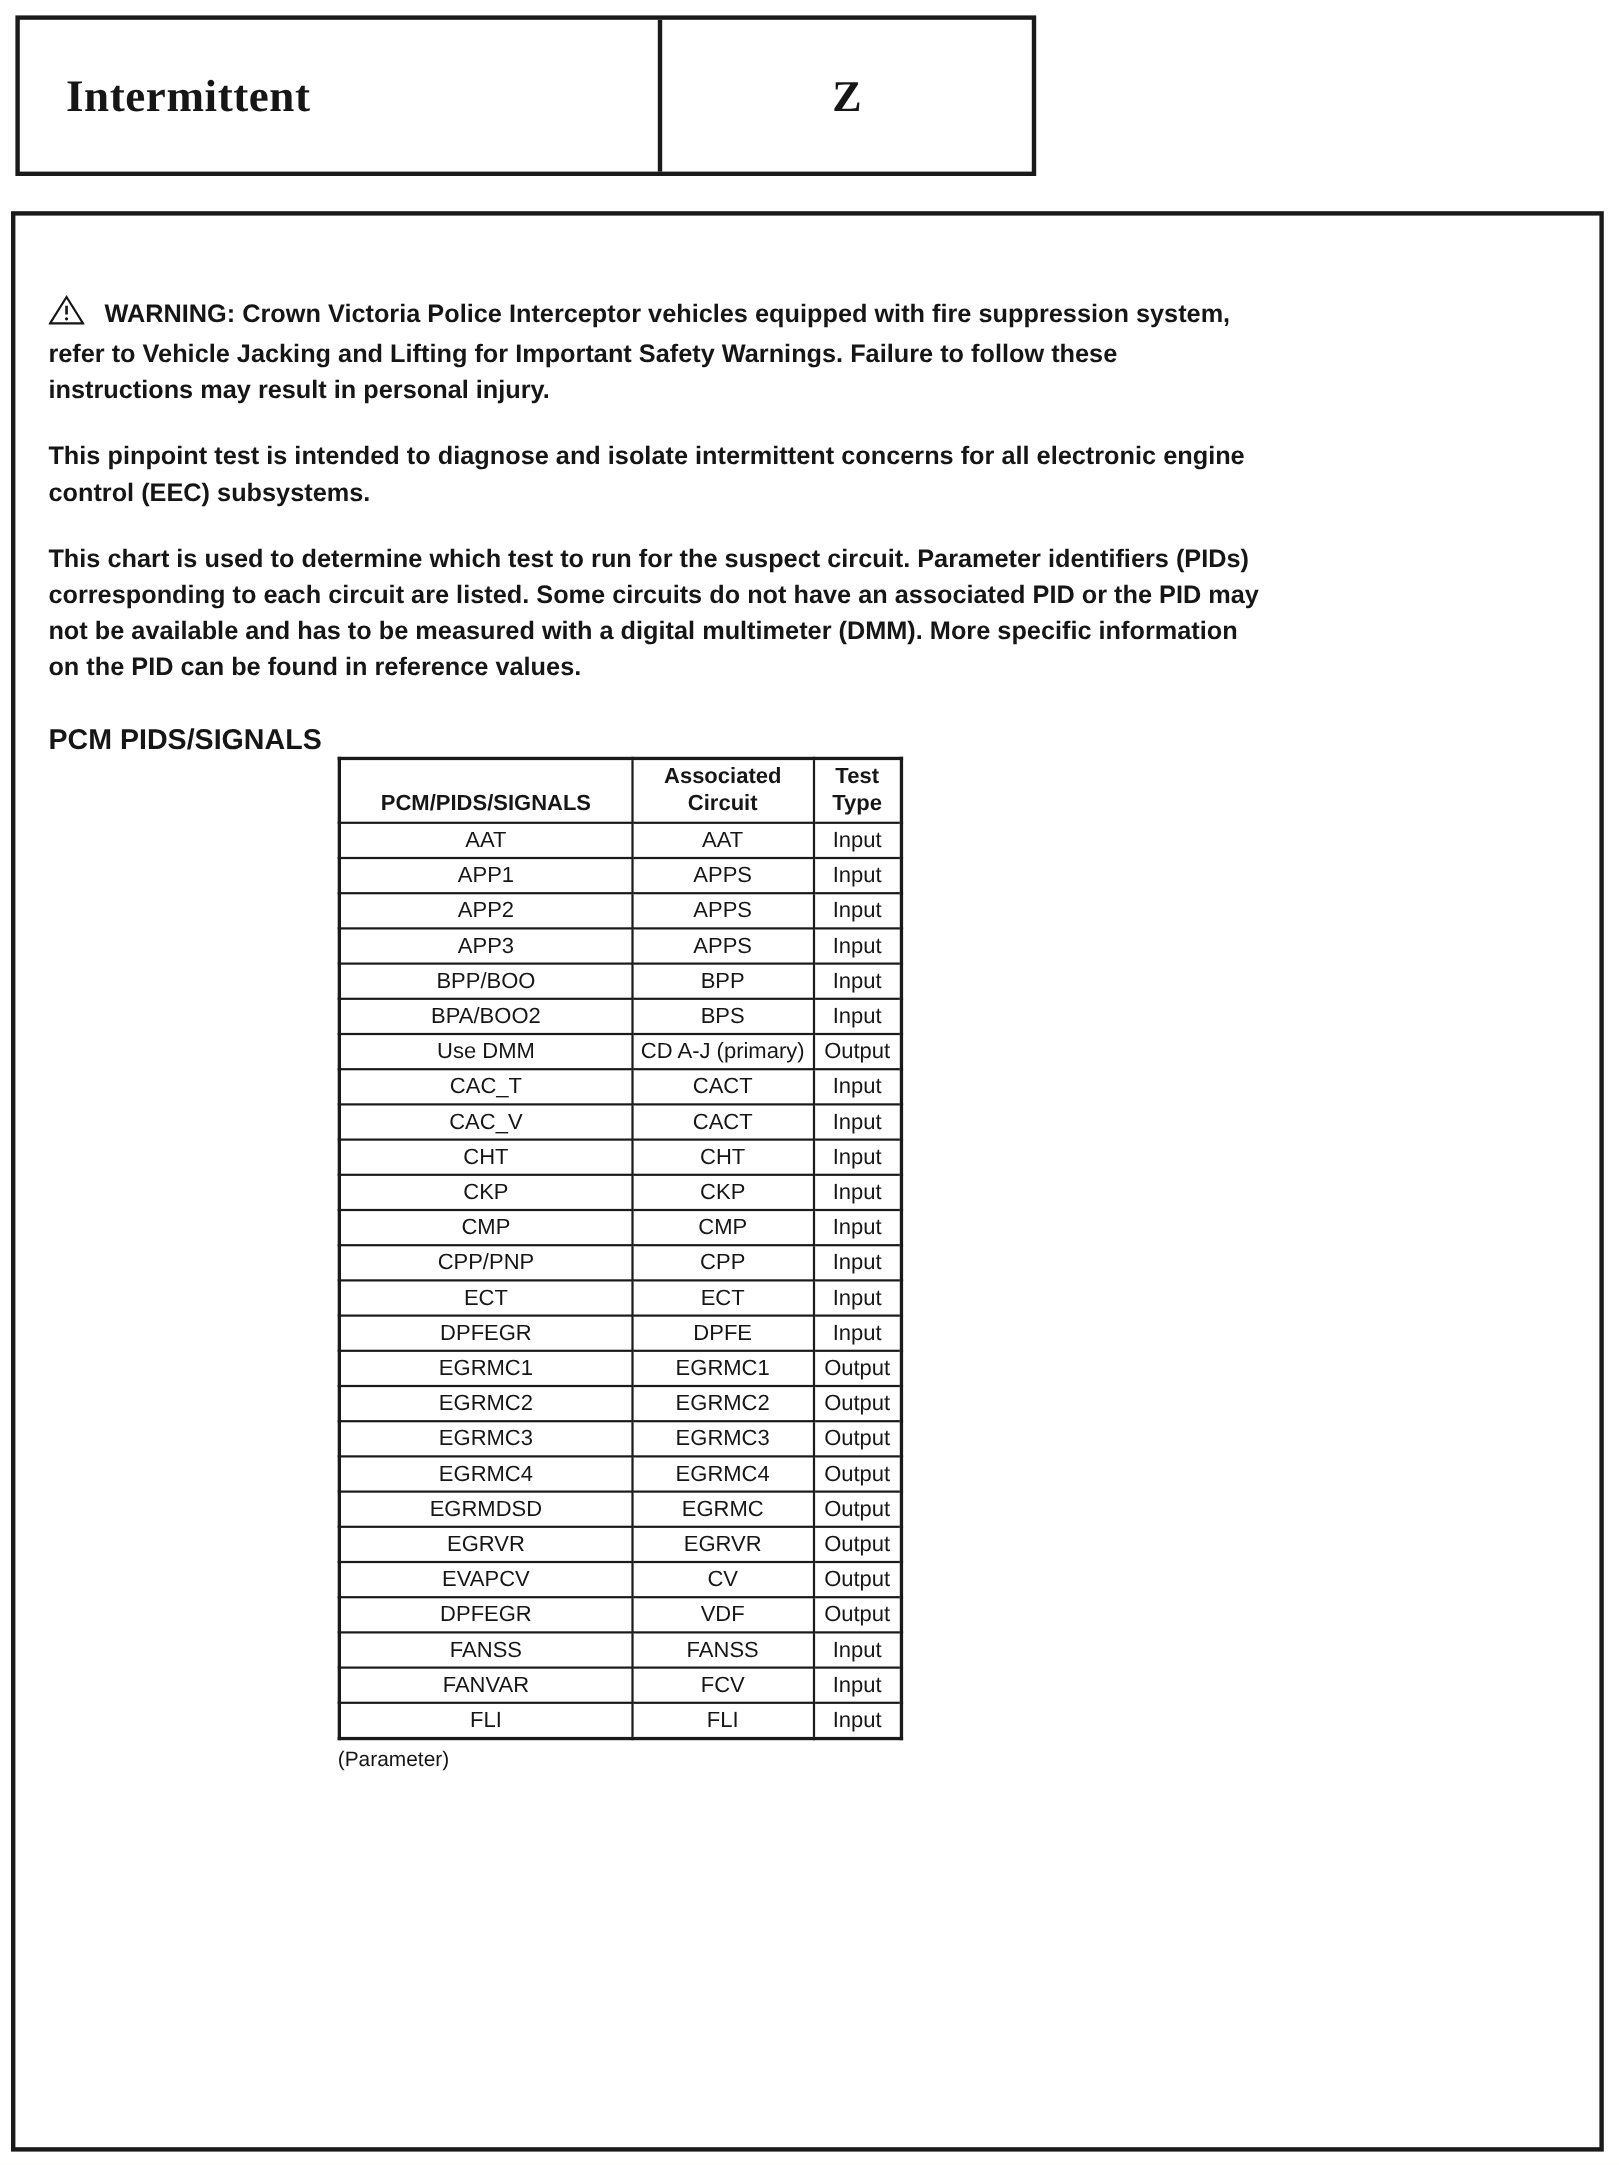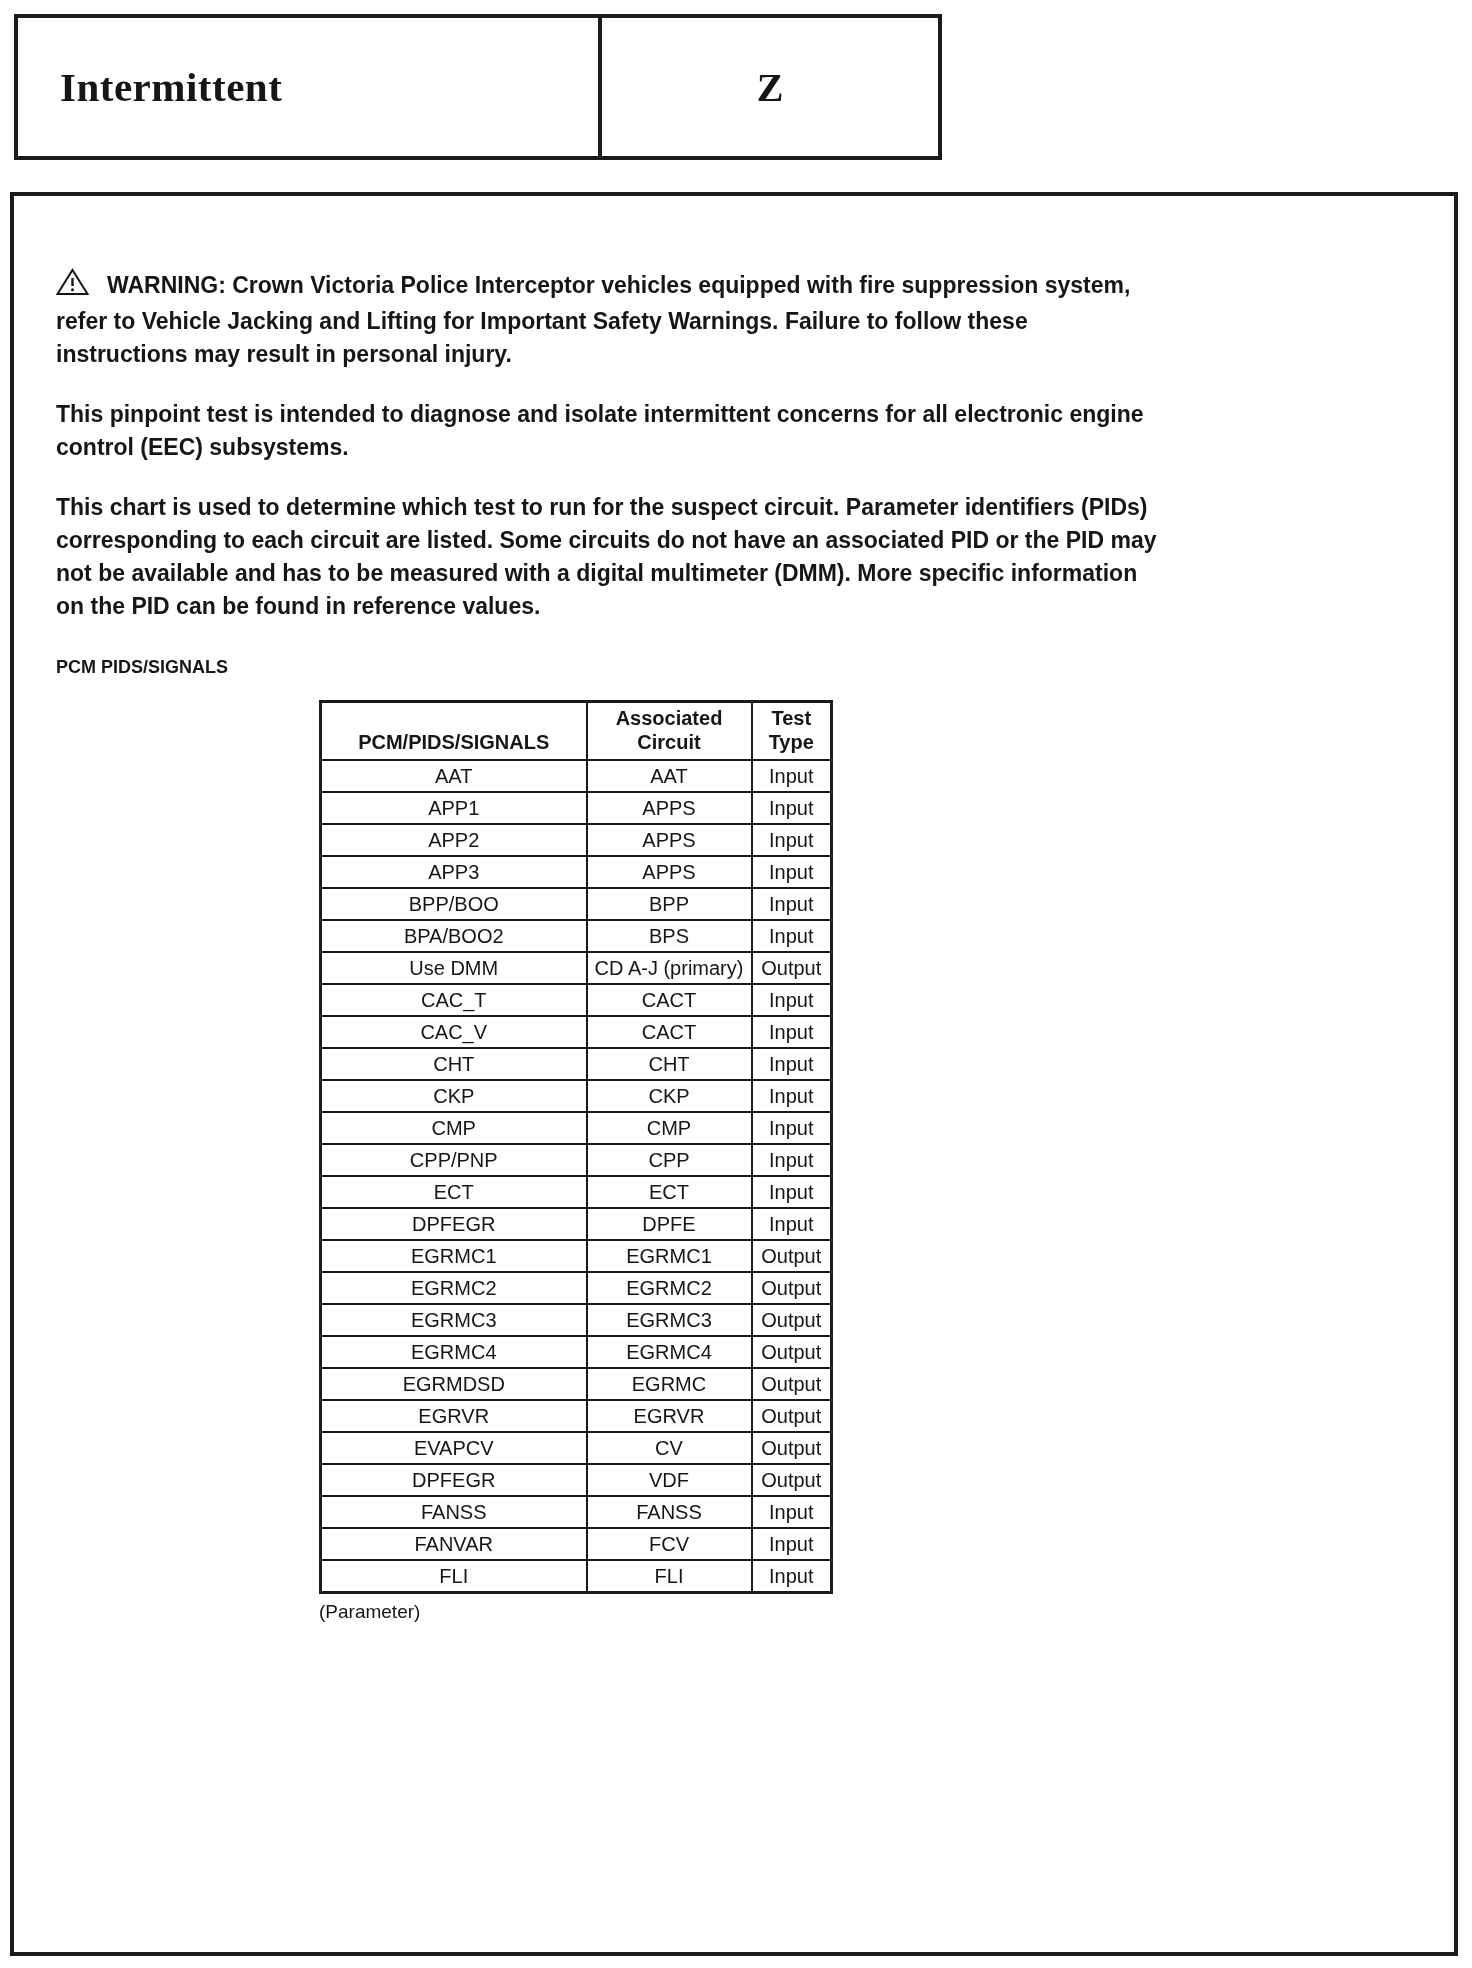--- a/index.html
+++ b/index.html
@@ -54,21 +54,21 @@
   .content-box {
     position: absolute;
     top: 192px;
     left: 10px;
     width: 1448px;
     height: 1764px;
     border: 4px solid #1a1a1a;
     background: #ffffff;
   }
   .content-inner {
-    padding: 72px 40px 0 42px;
+    padding: 72px 40px 0 30px;
   }
 
   .warning-para {
     font-size: 23px;
     line-height: 33px;
     font-weight: bold;
     max-width: 1105px;
     margin-bottom: 27px;
   }
   .warning-icon-wrap {
@@ -79,24 +79,23 @@
 
   .body-para {
     font-size: 23px;
     line-height: 33px;
     max-width: 1105px;
     margin-bottom: 27px;
     font-weight: bold;
   }
 
   .table-heading {
-    font-size: 18px;
+    font-size: 26px;
     font-weight: bold;
     margin-top: 34px;
-    margin-bottom: 22px;
   }
 
   
   table.pids {
     border-collapse: collapse;
     margin-left: 263px;
     table-layout: fixed;
   }
   table.pids th, table.pids td {
     border: 2px solid #1a1a1a;

